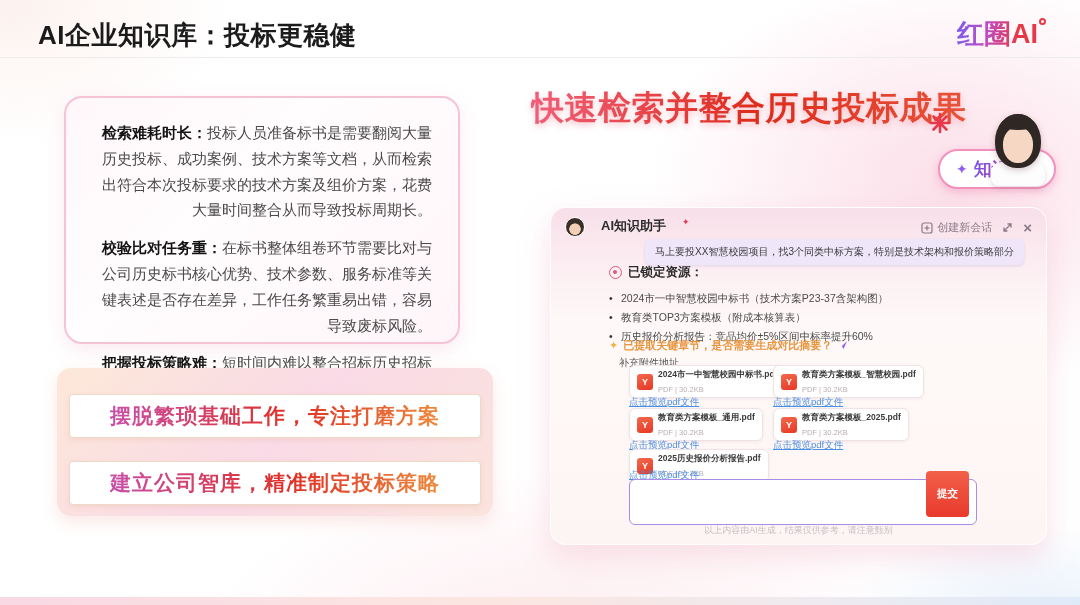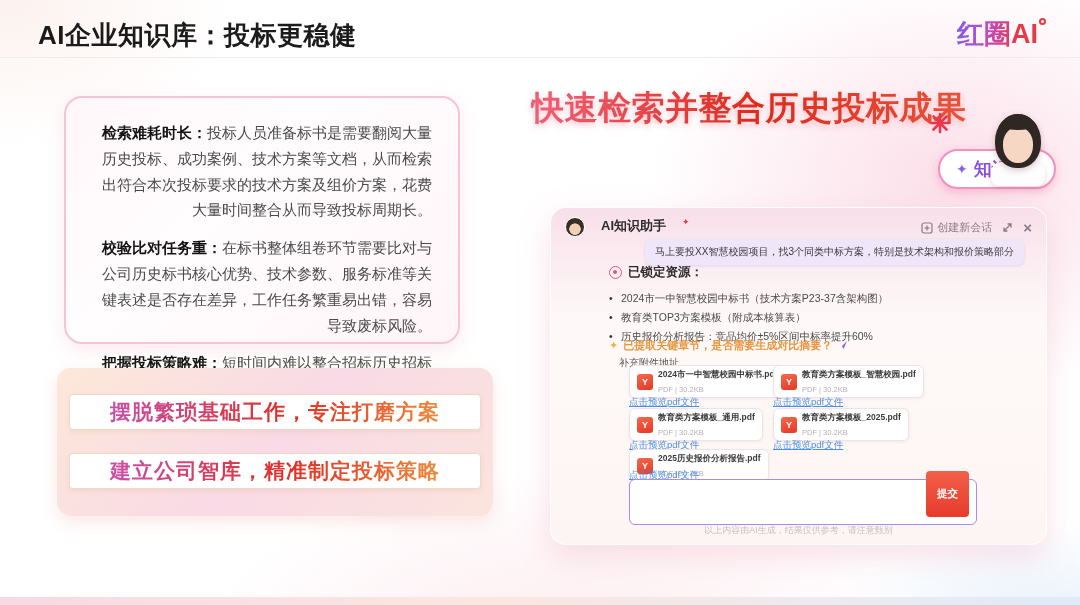--- a/index.html
+++ b/index.html
@@ -21,21 +21,21 @@
   
   .pain-card { position:absolute; left:64px; top:96px; width:396px; height:248px; border-radius:18px;
     border:2px solid #f6c3d6; background:linear-gradient(135deg,#fff7fa,#fffdfe 40%,#fff5f9);
     padding:22px 26px 10px; box-shadow:0 6px 18px rgba(240,170,195,.25);text-align:right; }
   .pain-card p { font-size:15px; line-height:1.72; color:#4a4a4a; margin-bottom:12px; }
   .pain-card b { color:#141414; font-weight:800; }
 
   
   .benefit-card { position:absolute; left:57px; top:368px; width:436px; height:148px; border-radius:14px;
     background:linear-gradient(135deg,#fde8d9,#f9dae6 50%,#fbe4dd); box-shadow:0 6px 16px rgba(240,180,170,.3); padding:26px 12px 0; }
-  .banner { height:36px; background:#fff; border:1px solid #eed9c8; border-radius:4px; display:flex; align-items:center; justify-content:center; box-shadow:0 2px 5px rgba(230,170,150,.25); }
+  .banner { height:44px; background:#fff; border:1px solid #eed9c8; border-radius:4px; display:flex; align-items:center; justify-content:center; box-shadow:0 2px 5px rgba(230,170,150,.25); }
   .banner + .banner { margin-top:23px; }
   .banner span { font-size:21px; font-weight:800; letter-spacing:1px;
     background:linear-gradient(90deg,#c84fa8 0%,#e03026 55%,#ed8a3c 100%);
     -webkit-background-clip:text; background-clip:text; -webkit-text-fill-color:transparent; }
 
   
   .headline { position:absolute; left:531px; top:86px; width:436px; font-size:33px; font-weight:800; letter-spacing:.5px;
     background:linear-gradient(93deg,#f0607a 0%,#de2b1b 52%,#e8543b 100%);
     -webkit-background-clip:text; background-clip:text; -webkit-text-fill-color:transparent;
     filter:drop-shadow(0 3px 3px rgba(240,150,160,.55)); }

